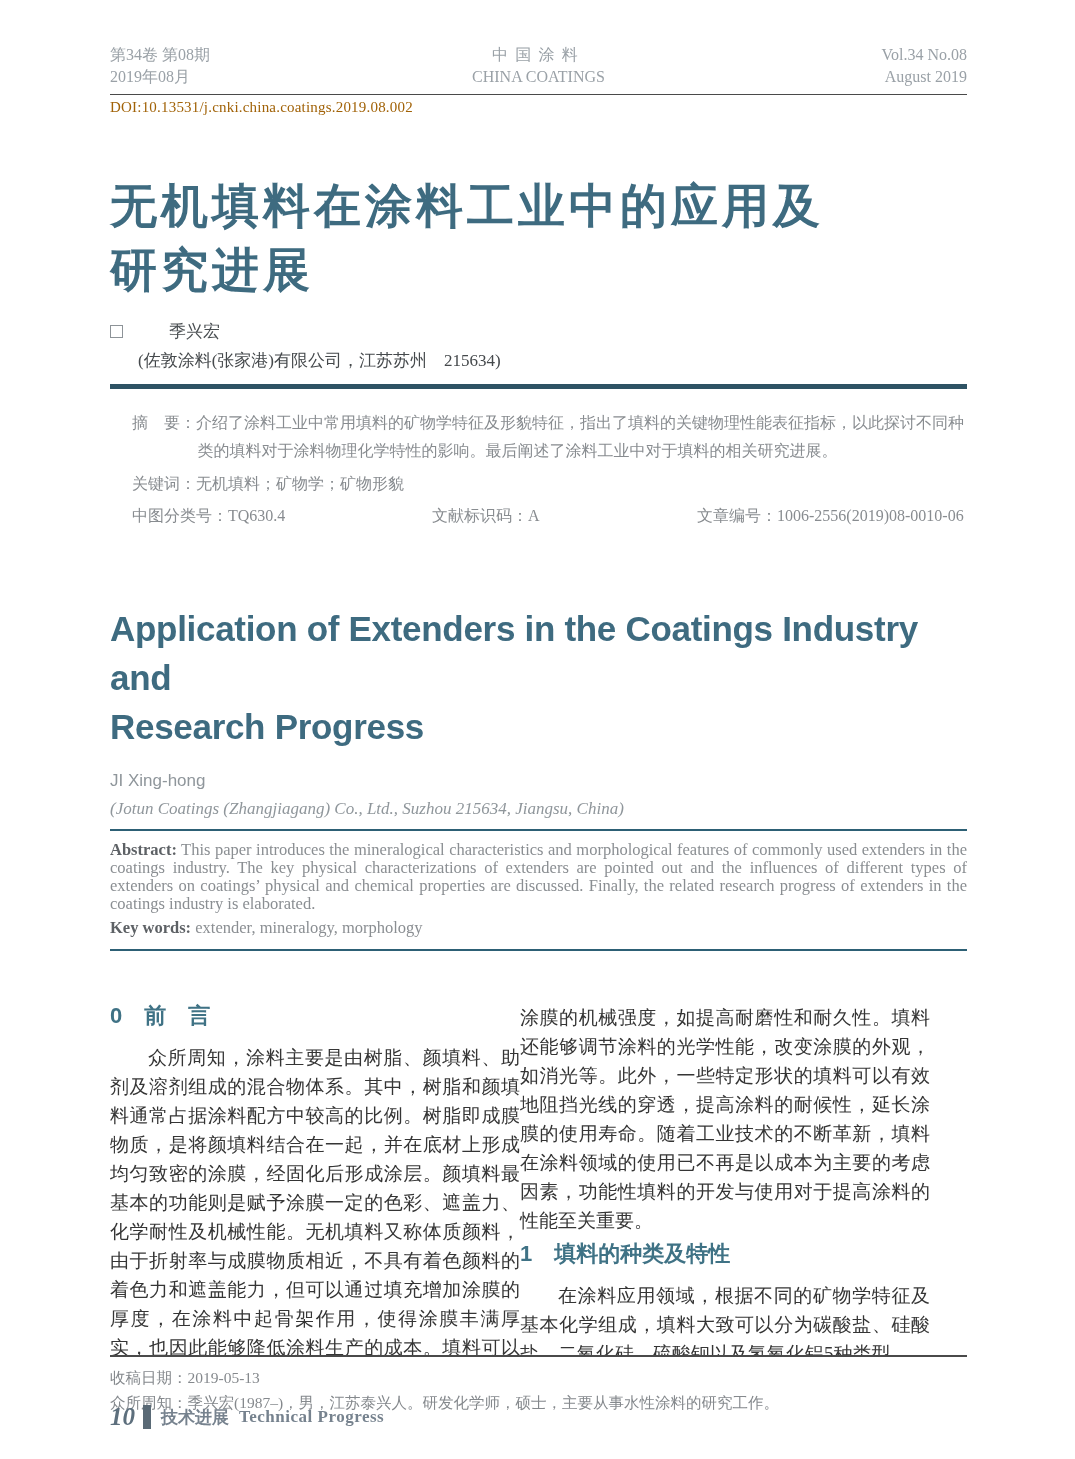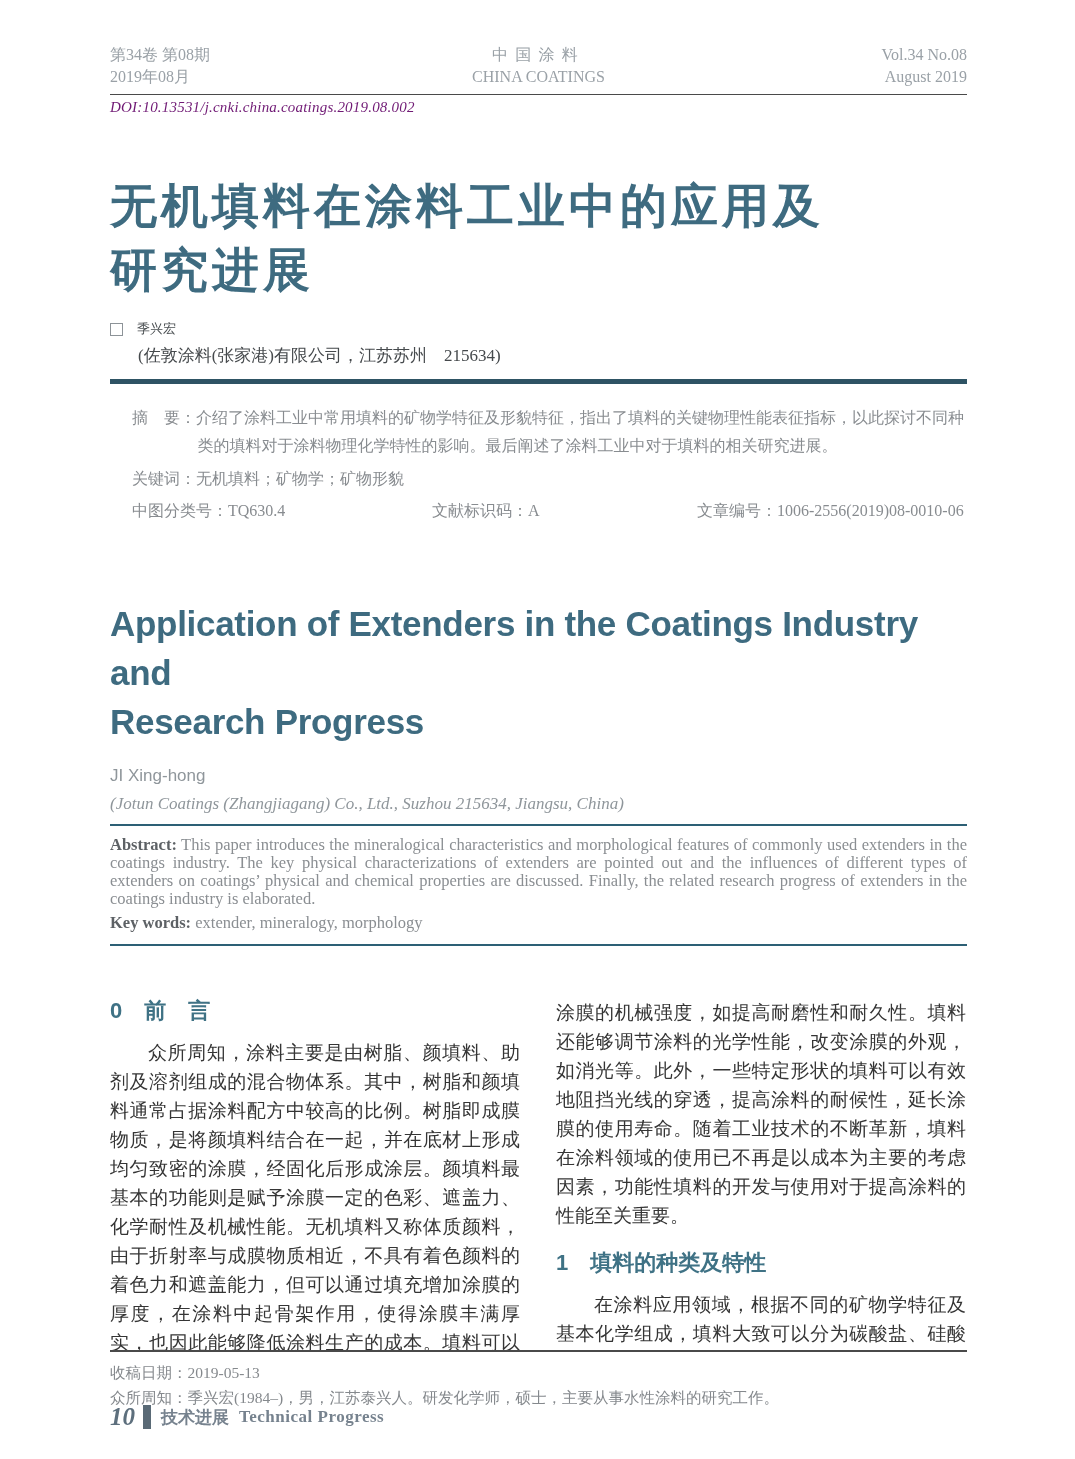--- a/index.html
+++ b/index.html
@@ -8,25 +8,25 @@
   .page { width: 1075px; height: 1459px; padding: 44px 108px 0 110px; overflow: hidden; position: relative; background: #fff; }
 
   
   .jheader { display: flex; justify-content: space-between; align-items: flex-start; color: #9aa1a7; }
   .jheader .col { line-height: 22px; font-size: 16px; }
   .jheader .col.left { text-align: left; width: 240px; }
   .jheader .col.center { text-align: center; flex: 1; }
   .jheader .col.right { text-align: right; width: 240px; }
   .journal-cn { letter-spacing: 0.45em; }
   .hdr-rule { border: none; border-top: 1.5px solid #4a4a4a; margin: 6px 0 4px 0; }
-  .doi-line { font-size: 15px; color: #701a75; letter-spacing: 0.2px; font-style: italic; }
+  .doi-line { font-size: 15px; color: #a16207; letter-spacing: 0.2px; }
 
   
   .title-cn { margin-top: 58px; color: #3e6b80; font-family: "Liberation Sans", sans-serif; font-weight: bold; font-size: 47px; line-height: 64px; letter-spacing: 4px; }
-  .author-row-cn { margin-top: 18px; display: flex; align-items: center; font-size: 13px; color: #4a4f52; }
+  .author-row-cn { margin-top: 18px; display: flex; align-items: center; font-size: 17px; color: #4a4f52; gap: 32px; }
   .author-square { width: 13px; height: 13px; border: 1.5px solid #8d9398; display: inline-block; margin-right: 14px; }
   .affil-cn { margin-top: 6px; padding-left: 28px; font-size: 17px; color: #45494c; }
   .thick-rule { margin-top: 12px; height: 5px; background: #2e5364; border: none; }
 
   
   .abs-cn-block { margin-top: 20px; color: #888c90; font-size: 16px; }
   .abs-cn { padding-left: 22px; }
   .abs-cn p { padding-left: 4.1em; text-indent: -4.1em; line-height: 28px; }
   .kw-cn { padding-left: 22px; margin-top: 6px; line-height: 26px; }
   .clc-row { padding-left: 22px; margin-top: 7px; display: flex; line-height: 24px; }
@@ -40,24 +40,24 @@
   .affil-en { margin-top: 8px; font-style: italic; font-size: 17px; color: #8f969b; }
   .teal-rule { margin-top: 10px; height: 2px; background: #2d6075; border: none; }
 
   
   .abs-en { margin-top: 10px; color: #8a8e92; font-size: 16.5px; line-height: 18px; text-align: justify; }
   .abs-en .lbl, .kw-en .lbl { font-weight: bold; color: #5d6165; }
   .kw-en { margin-top: 2px; color: #8a8e92; font-size: 16.5px; line-height: 26px; }
   .teal-rule2 { margin-top: 8px; height: 2px; background: #2d6075; border: none; }
 
   
-  .columns { margin-top: 52px; display: flex; gap: 36px; height: 352px; overflow: hidden; }
+  .columns { margin-top: 52px; display: flex; height: 352px; overflow: hidden; }
   .colm { width: 410px; }
   .sec-heading { font-family: "Liberation Sans", sans-serif; font-weight: bold; color: #3f7285; font-size: 22px; line-height: 26px; margin-bottom: 14px; }
-  .sec-heading.second { margin-top: 20px; margin-bottom: 14px; }
+  .sec-heading.second { margin-top: 6px; margin-bottom: 14px; }
   .body-par { font-size: 19px; line-height: 29px; text-align: justify; color: #353535; }
   .body-par.indent { text-indent: 2em; }
 
   
   .foot-rule { height: 1.5px; background: #4a4a4a; border: none; margin-top: 0; }
   .footnote { margin-top: 8px; color: #85898d; font-size: 15.5px; line-height: 25px; }
 
   
   .pagebar { position: absolute; left: 110px; bottom: 28px; display: flex; align-items: center; color: #76828e; }
   .pagebar .pnum { font-style: italic; font-weight: bold; font-size: 25px; color: #5d6f7d; }
@@ -136,21 +136,21 @@
     <div class="colm">
       <p class="body-par">涂膜的机械强度，如提高耐磨性和耐久性。填料还能够调节涂料的光学性能，改变涂膜的外观，如消光等。此外，一些特定形状的填料可以有效地阻挡光线的穿透，提高涂料的耐候性，延长涂膜的使用寿命。随着工业技术的不断革新，填料在涂料领域的使用已不再是以成本为主要的考虑因素，功能性填料的开发与使用对于提高涂料的性能至关重要。</p>
       <div class="sec-heading second">1　填料的种类及特性</div>
       <p class="body-par indent">在涂料应用领域，根据不同的矿物学特征及基本化学组成，填料大致可以分为碳酸盐、硅酸盐、二氧化硅、硫酸钡以及氢氧化铝5种类型。</p>
     </div>
   </div>
 
   <hr class="foot-rule">
   <div class="footnote">
     <div><span>收稿日期：</span><span>2019-05-13</span></div>
-    <div><span>众所周知：</span><span>季兴宏(1984–)，男，江苏泰兴人。研发化学师，硕士，主要从事水性涂料的研究工作。</span></div>
+    <div><span>众所周知：</span><span>季兴宏(1987–)，男，江苏泰兴人。研发化学师，硕士，主要从事水性涂料的研究工作。</span></div>
   </div>
 
   <div class="pagebar">
     <span class="pnum">10</span>
     <span class="vbar"></span>
     <span class="col-cn">技术进展</span>
     <span class="col-en">Technical Progress</span>
   </div>
 
 </div>

